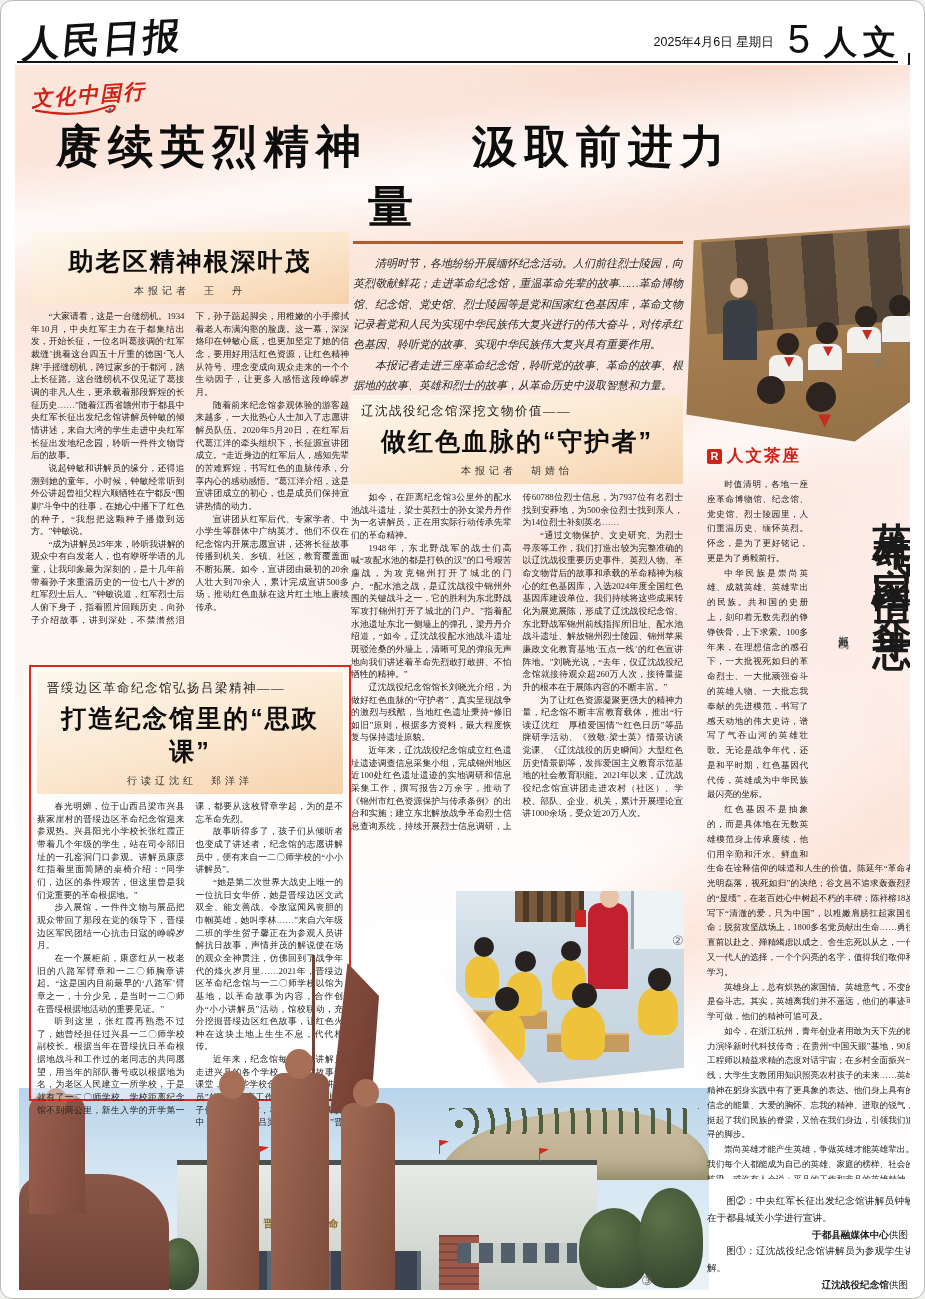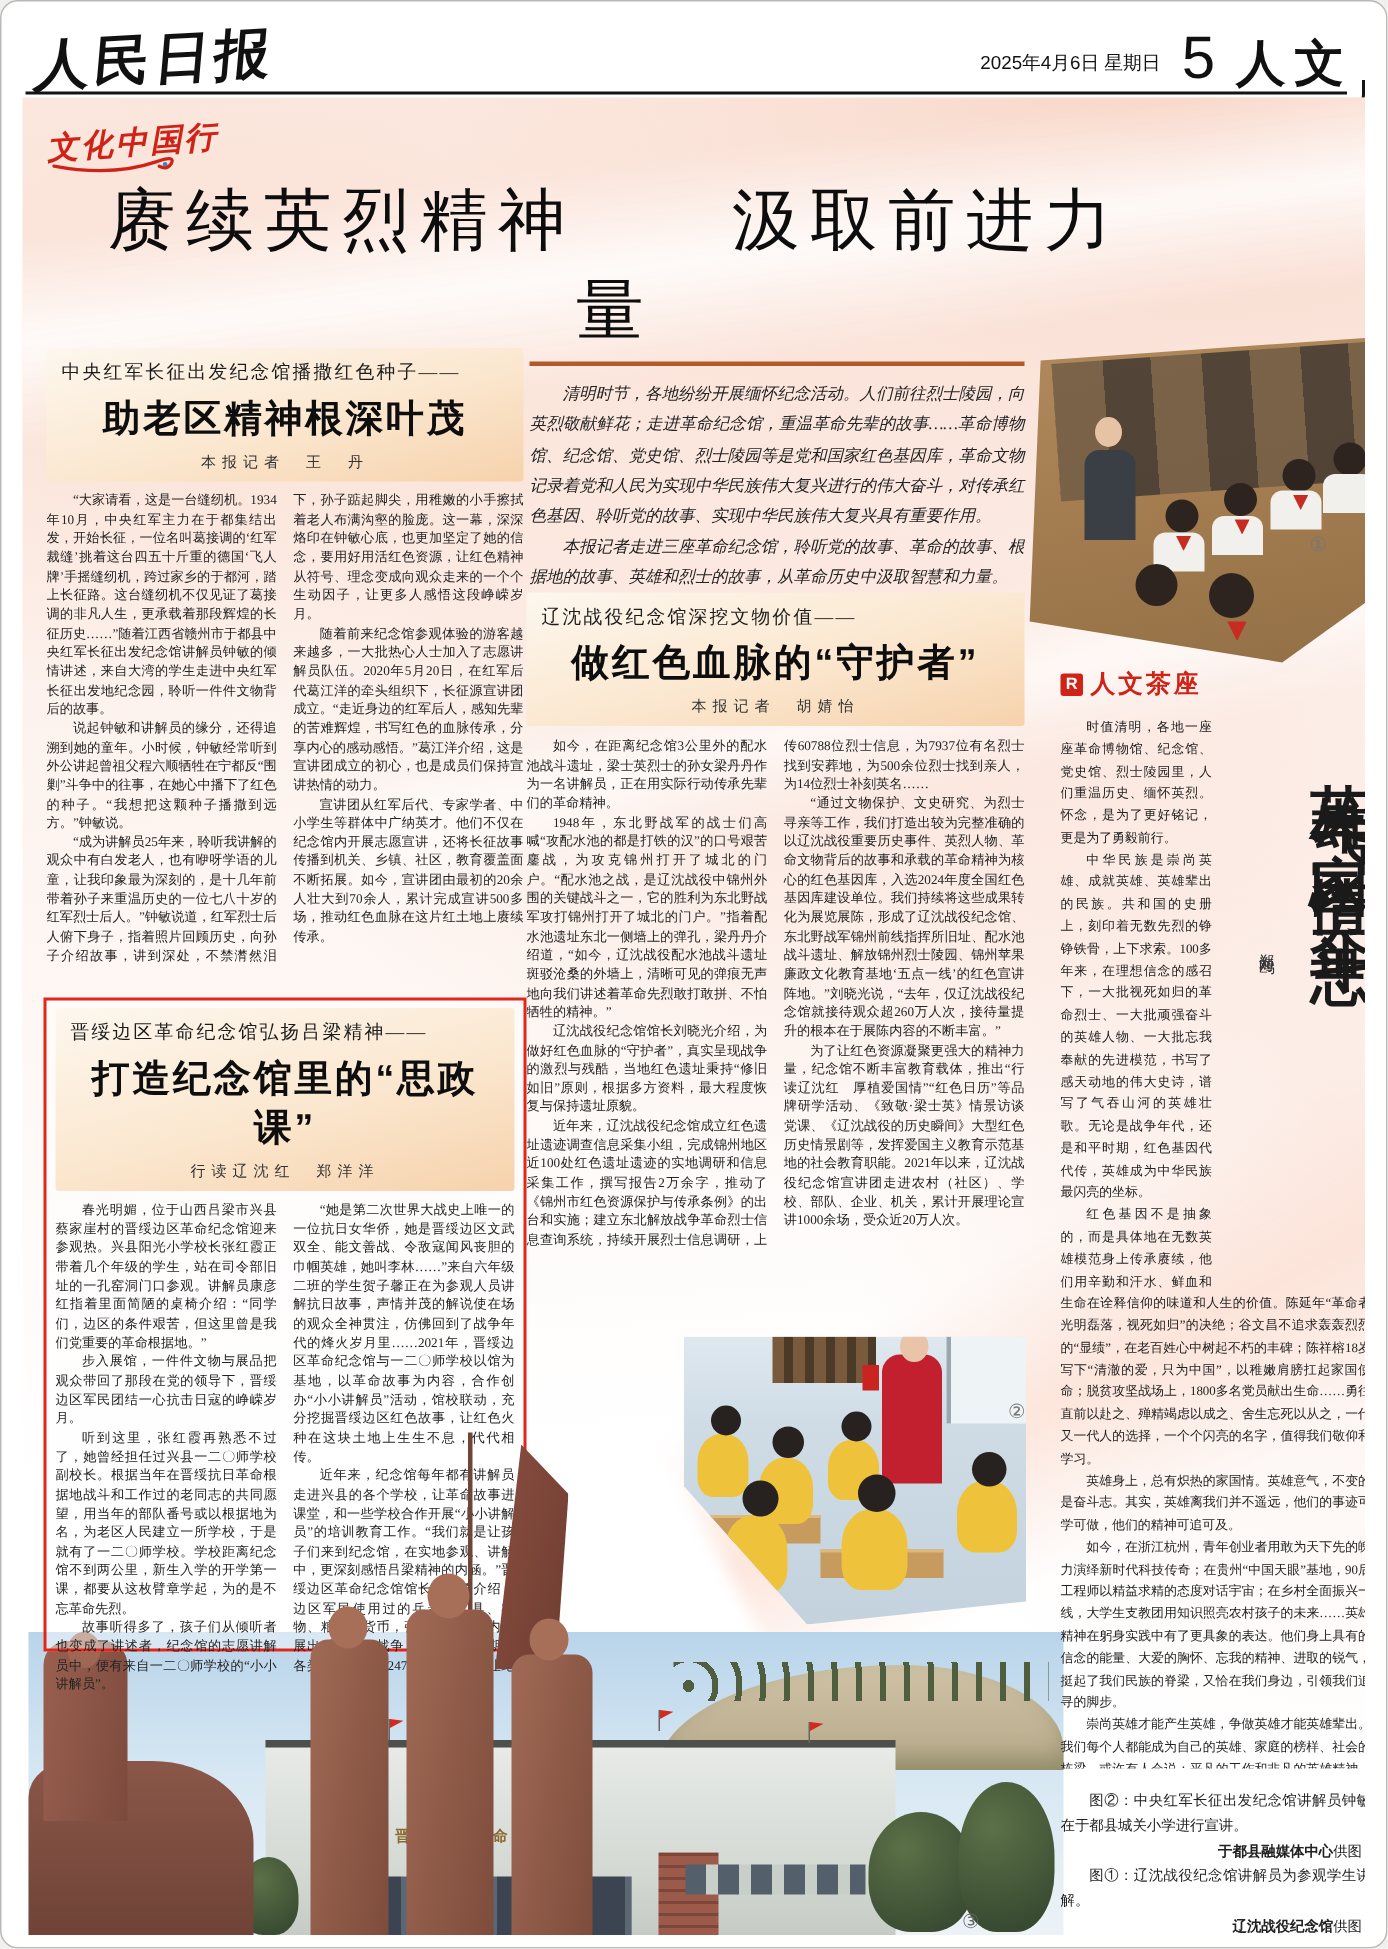--- a/index.html
+++ b/index.html
@@ -21,21 +21,21 @@
       radial-gradient(640px 520px at 62% 34%, rgba(248,206,190,.40), transparent 60%),
       radial-gradient(500px 700px at 97% 55%, rgba(248,210,196,.35), transparent 65%),
       linear-gradient(176deg,#fbe9e1 0%,#fdf2ed 30%,#ffffff 72%);}
   .silk{position:absolute;pointer-events:none;filter:blur(5px);}
   .silk1{left:-60px;top:40px;width:1000px;height:140px;transform:rotate(-7deg);background:linear-gradient(180deg,transparent,rgba(255,255,255,.85),transparent);}
   .silk2{left:200px;top:330px;width:900px;height:120px;transform:rotate(-14deg);background:linear-gradient(180deg,transparent,rgba(255,255,255,.7),transparent);}
   .silk3{left:430px;top:720px;width:700px;height:200px;transform:rotate(-28deg);background:linear-gradient(180deg,transparent,rgba(252,224,212,.8),transparent);}
   
   .series-logo{position:absolute;left:16px;top:16px;color:#cf2318;font-weight:900;font-style:italic;font-size:21px;letter-spacing:2px;transform:rotate(-4deg);font-family:"Liberation Serif",serif;}
   .series-logo svg{position:absolute;left:2px;top:20px;}
-  .headline{position:absolute;left:55px;top:52px;width:680px;text-align:center;font-family:"Liberation Sans",sans-serif;font-weight:400;font-size:45px;letter-spacing:7px;color:#0d0d0d;}
+  .headline{position:absolute;left:39px;top:52px;width:680px;text-align:center;font-family:"Liberation Sans",sans-serif;font-weight:700;font-size:45px;letter-spacing:7px;color:#0d0d0d;}
   
   .art-head{background:linear-gradient(165deg,#fdf7ee 0%,#fbe7cf 55%,#f6d2ac 100%);border-radius:2px;padding:8px 10px 6px 10px;box-sizing:border-box;}
   .kicker{font-size:12.5px;color:#1c1c1c;letter-spacing:1.5px;}
   .art-title{text-align:center;font-family:"Liberation Sans",sans-serif;font-weight:900;font-size:25px;letter-spacing:2px;color:#0e0e0e;margin-top:5px;}
   .byline{text-align:center;font-size:10px;letter-spacing:4px;color:#333;margin-top:6px;}
   .body-cols{column-count:2;column-gap:11px;text-align:justify;font-size:8.8px;line-height:1.44;color:#232323;overflow:hidden;}
   .body-cols p{margin:0;text-indent:2em;}
   
   .article1{position:absolute;left:16px;top:167px;width:318px;}
   .article1 .body-cols{height:326px;margin-top:6px;}
@@ -129,21 +129,20 @@
       <span>文化中国行</span>
       <svg width="90" height="16" viewBox="0 0 90 16">
           <path d="M2 6 Q 40 16 70 8 Q 84 4 80 10 Q 77 14 72 11" fill="none" stroke="#cf2318" stroke-width="2.2" stroke-linecap="round"></path>
           <circle cx="76" cy="10" r="1.6" fill="#4a7fb5"></circle>
         </svg>
     </div>
     <div class="headline">赓续英烈精神　　汲取前进力量</div>
 
     <div class="article1">
       <div class="art-head">
-        <div class="kicker">中央红军长征出发纪念馆播撒红色种子——</div>
         <div class="art-title">助老区精神根深叶茂</div>
         <div class="byline">本报记者　王　丹</div>
       </div>
       <div class="body-cols">
         <p>“大家请看，这是一台缝纫机。1934年10月，中央红军主力在于都集结出发，开始长征，一位名叫葛接调的‘红军裁缝’挑着这台四五十斤重的德国‘飞人牌’手摇缝纫机，跨过家乡的于都河，踏上长征路。这台缝纫机不仅见证了葛接调的非凡人生，更承载着那段辉煌的长征历史……”随着江西省赣州市于都县中央红军长征出发纪念馆讲解员钟敏的倾情讲述，来自大湾的学生走进中央红军长征出发地纪念园，聆听一件件文物背后的故事。</p>
         <p>说起钟敏和讲解员的缘分，还得追溯到她的童年。小时候，钟敏经常听到外公讲起曾祖父程六顺牺牲在宁都反“围剿”斗争中的往事，在她心中播下了红色的种子。“我想把这颗种子播撒到远方。”钟敏说。</p>
         <p>“成为讲解员25年来，聆听我讲解的观众中有白发老人，也有咿呀学语的儿童，让我印象最为深刻的，是十几年前带着孙子来重温历史的一位七八十岁的红军烈士后人。”钟敏说道，红军烈士后人俯下身子，指着照片回顾历史，向孙子介绍故事，讲到深处，不禁潸然泪下，孙子踮起脚尖，用稚嫩的小手擦拭着老人布满沟壑的脸庞。这一幕，深深烙印在钟敏心底，也更加坚定了她的信念，要用好用活红色资源，让红色精神从符号、理念变成向观众走来的一个个生动因子，让更多人感悟这段峥嵘岁月。</p>
         <p>随着前来纪念馆参观体验的游客越来越多，一大批热心人士加入了志愿讲解员队伍。2020年5月20日，在红军后代葛江洋的牵头组织下，长征源宣讲团成立。“走近身边的红军后人，感知先辈的苦难辉煌，书写红色的血脉传承，分享内心的感动感悟。”葛江洋介绍，这是宣讲团成立的初心，也是成员们保持宣讲热情的动力。</p>
         <p>宣讲团从红军后代、专家学者、中小学生等群体中广纳英才。他们不仅在纪念馆内开展志愿宣讲，还将长征故事传播到机关、乡镇、社区，教育覆盖面不断拓展。如今，宣讲团由最初的20余人壮大到70余人，累计完成宣讲500多场，推动红色血脉在这片红土地上赓续传承。</p>
 
@@ -174,20 +173,21 @@
 
     <div class="article3">
       <div class="art-head">
         <div class="kicker">晋绥边区革命纪念馆弘扬吕梁精神——</div>
         <div class="art-title">打造纪念馆里的“思政课”</div>
         <div class="byline">行读辽沈红　郑洋洋</div>
       </div>
       <div class="body-cols">
         <p>春光明媚，位于山西吕梁市兴县蔡家崖村的晋绥边区革命纪念馆迎来参观热。兴县阳光小学校长张红霞正带着几个年级的学生，站在司令部旧址的一孔窑洞门口参观。讲解员康彦红指着里面简陋的桌椅介绍：“同学们，边区的条件艰苦，但这里曾是我们党重要的革命根据地。”</p>
         <p>步入展馆，一件件文物与展品把观众带回了那段在党的领导下，晋绥边区军民团结一心抗击日寇的峥嵘岁月。</p>
+        <p>在一个展柜前，康彦红从一枚老旧的八路军臂章和一二〇师胸章讲起。“这是国内目前最早的‘八路军’臂章之一，十分少见，是当时一二〇师在晋绥根据地活动的重要见证。”</p>
         <p>听到这里，张红霞再熟悉不过了，她曾经担任过兴县一二〇师学校副校长。根据当年在晋绥抗日革命根据地战斗和工作过的老同志的共同愿望，用当年的部队番号或以根据地为名，为老区人民建立一所学校，于是就有了一二〇师学校。学校距离纪念馆不到两公里，新生入学的开学第一课，都要从这枚臂章学起，为的是不忘革命先烈。</p>
         <p>故事听得多了，孩子们从倾听者也变成了讲述者，纪念馆的志愿讲解员中，便有来自一二〇师学校的“小小讲解员”。</p>
         <p>“她是第二次世界大战史上唯一的一位抗日女华侨，她是晋绥边区文武双全、能文善战、令敌寇闻风丧胆的巾帼英雄，她叫李林……”来自六年级二班的学生贺子馨正在为参观人员讲解抗日故事，声情并茂的解说使在场的观众全神贯注，仿佛回到了战争年代的烽火岁月里……2021年，晋绥边区革命纪念馆与一二〇师学校以馆为基地，以革命故事为内容，合作创办“小小讲解员”活动，馆校联动，充分挖掘晋绥边区红色故事，让红色火种在这块土地上生生不息，代代相传。</p>
         <p>近年来，纪念馆每年都有讲解员走进兴县的各个学校，让革命故事进课堂，和一些学校合作开展“小小讲解员”的培训教育工作。“我们就是让孩子们来到纪念馆，在实地参观、讲解中，更深刻感悟吕梁精神的内涵。”晋绥边区革命纪念馆馆长史怀勇介绍，边区军民使用过的兵器、工具、衣物、粮票、货币，弥足珍贵，馆内共展出反映抗日战争、解放战争时期的各类可移动文物2474件（套）。“让纪念馆成为生动的思政课堂，让红色文物成为鲜活的教科书。”史怀勇说。</p>
 
       </div>
     </div>
 
     <div class="photo1">
       <div class="panelgrid"></div>

